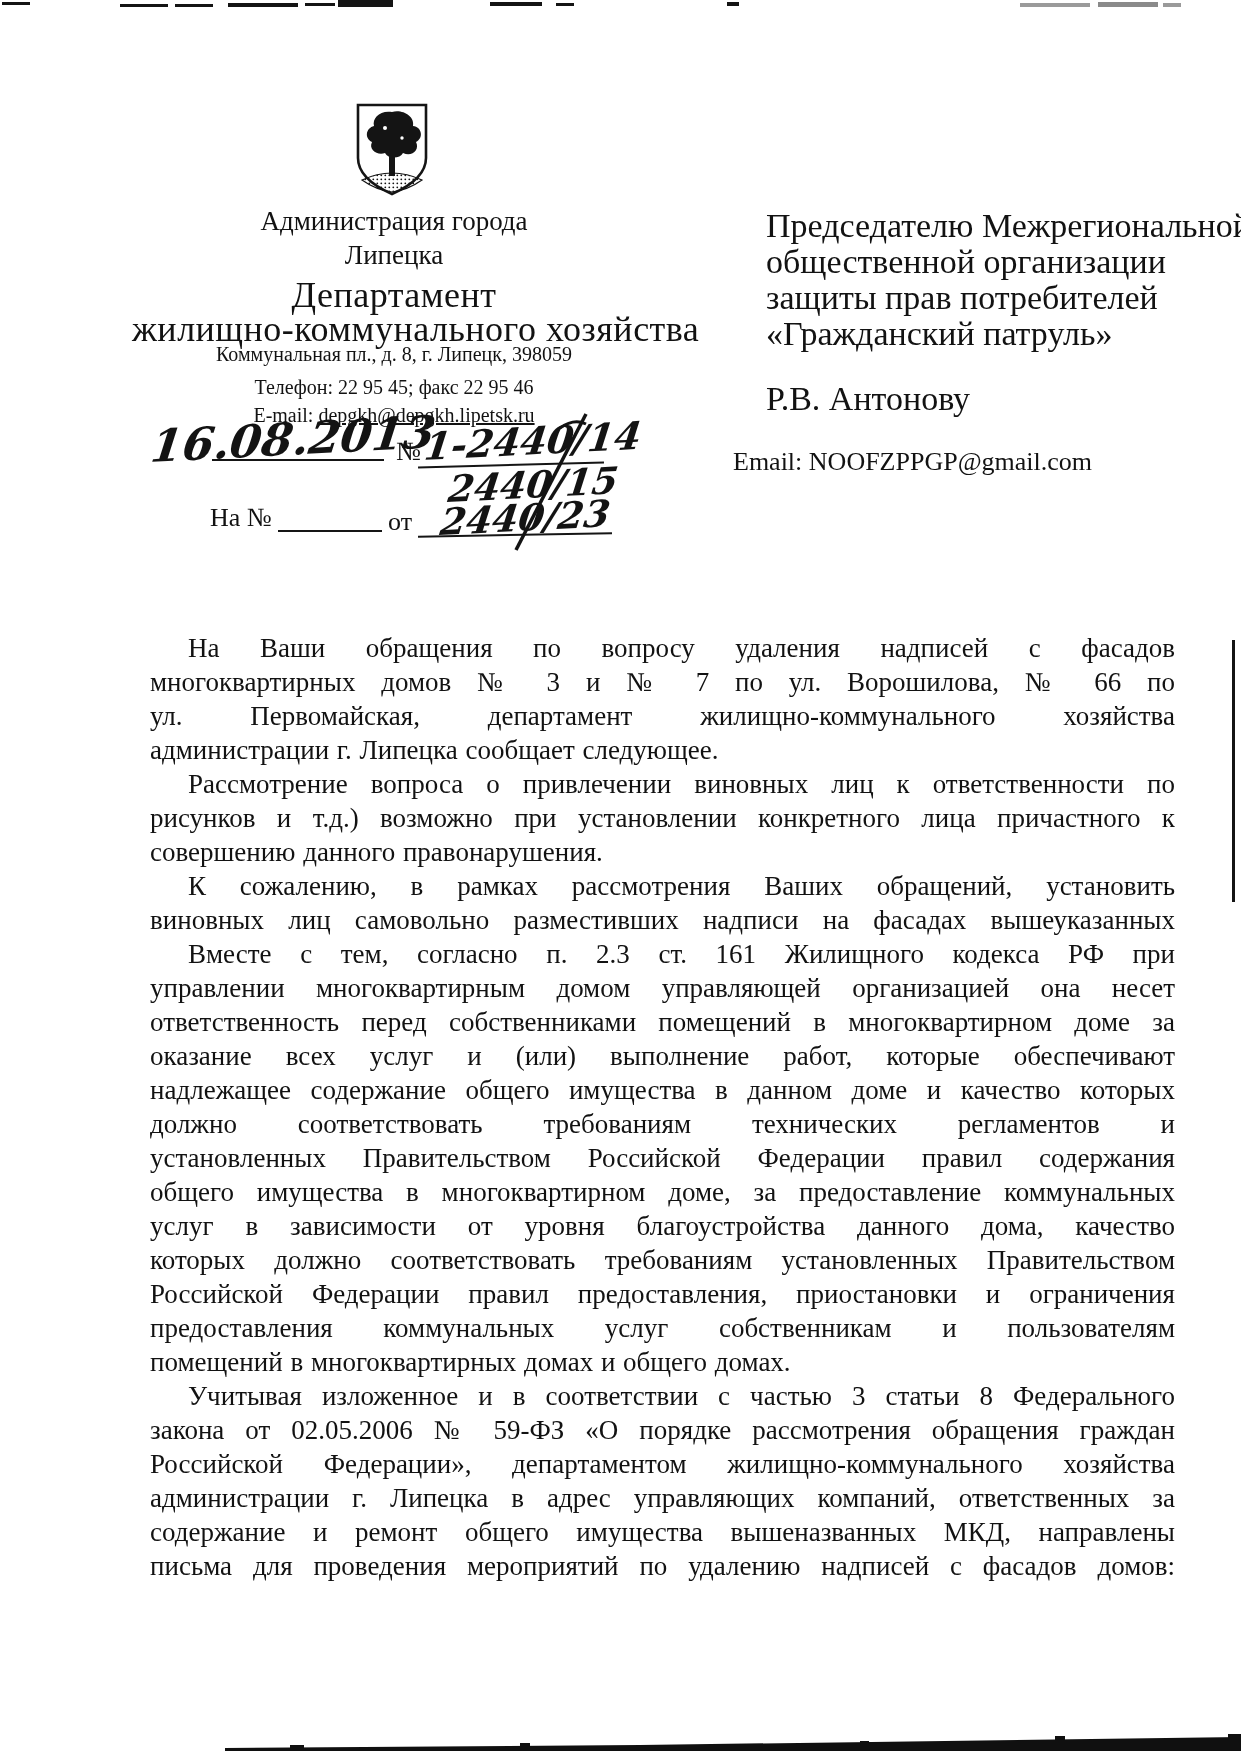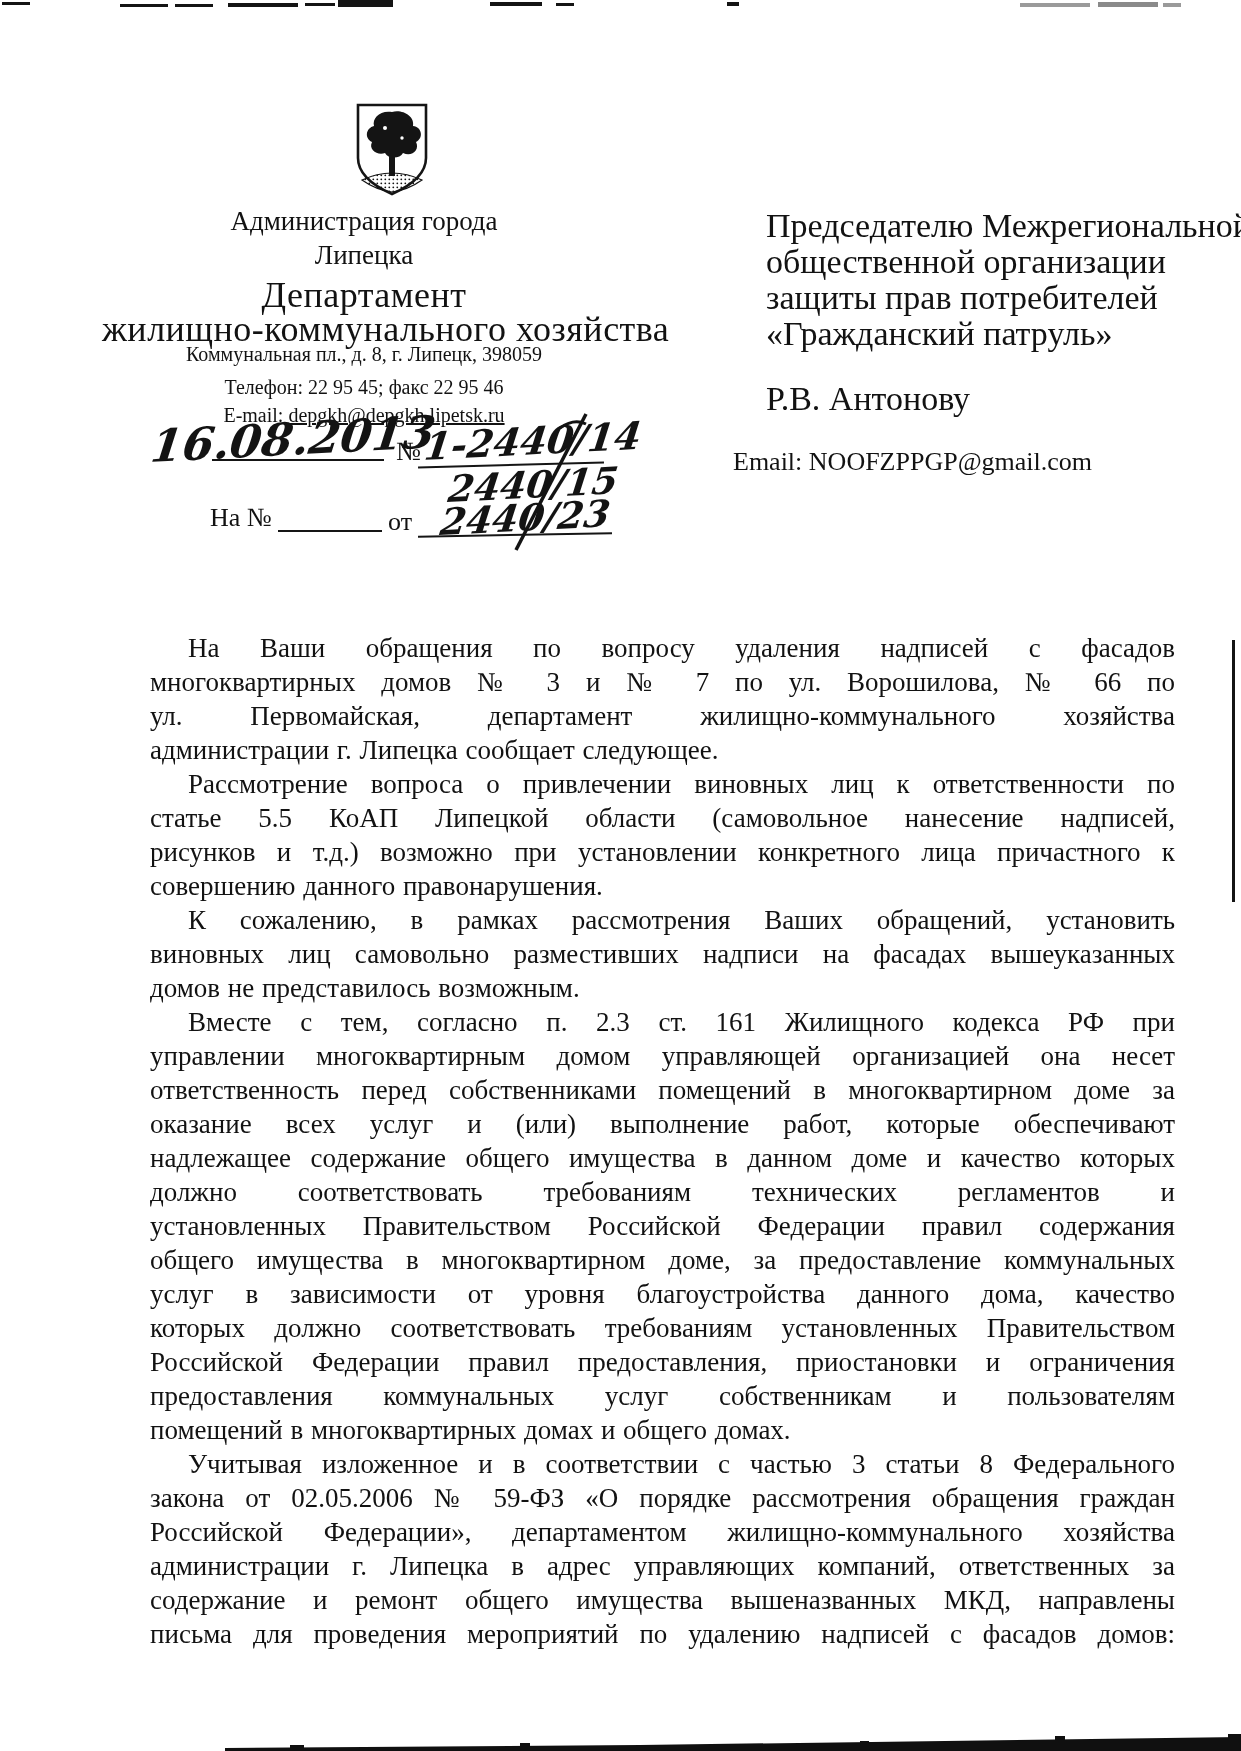--- a/index.html
+++ b/index.html
@@ -7,21 +7,21 @@
     position:relative;
     width:1241px;height:1751px;
     background:#ffffff;
     margin:0 auto;
     overflow:hidden;
     font-family:"Liberation Serif", serif;
     color:#121212;
   }
   .abs{position:absolute;}
   
-  .lh{position:absolute;left:102px;width:524px;text-align:center;white-space:nowrap;}
+  .lh{position:absolute;left:132px;width:524px;text-align:center;white-space:nowrap;}
   .lh-line{font-size:27px;}
   .lh-bold{font-size:36px;font-weight:normal;letter-spacing:0.5px;}
   .lh-small{font-size:20px;}
   .u{text-decoration:underline;}
   
   .rc{position:absolute;left:766px;width:460px;font-size:34px;line-height:36px;white-space:nowrap;}
   
   .printed{position:absolute;font-size:26px;white-space:nowrap;}
   .hw{
     position:absolute;
@@ -125,26 +125,24 @@
     <line x1="586" y1="414" x2="516" y2="550" stroke="#131313" stroke-width="3.5"></line>
     <path d="M560,428 q14,-10 26,-4" stroke="#131313" stroke-width="3" fill="none"></path>
   </svg>
 
   <div class="body-text">
       <div class="bl first">На Ваши обращения по вопросу удаления надписей с фасадов</div>
       <div class="bl">многоквартирных домов № 3 и № 7 по ул. Ворошилова, № 66 по</div>
       <div class="bl">ул. Первомайская, департамент жилищно-коммунального хозяйства</div>
       <div class="bl lastline">администрации г. Липецка сообщает следующее.</div>
       <div class="bl first">Рассмотрение вопроса о привлечении виновных лиц к ответственности по</div>
-      <div class="bl">статье 5.5 КоАП Липецкой области (самовольное нанесение надписей,</div>
       <div class="bl">рисунков и т.д.) возможно при установлении конкретного лица причастного к</div>
       <div class="bl lastline">совершению данного правонарушения.</div>
       <div class="bl first">К сожалению, в рамках рассмотрения Ваших обращений, установить</div>
       <div class="bl">виновных лиц самовольно разместивших надписи на фасадах вышеуказанных</div>
-      <div class="bl lastline">домов не представилось возможным.</div>
       <div class="bl first">Вместе с тем, согласно п. 2.3 ст. 161 Жилищного кодекса РФ при</div>
       <div class="bl">управлении многоквартирным домом управляющей организацией она несет</div>
       <div class="bl">ответственность перед собственниками помещений в многоквартирном доме за</div>
       <div class="bl">оказание всех услуг и (или) выполнение работ, которые обеспечивают</div>
       <div class="bl">надлежащее содержание общего имущества в данном доме и качество которых</div>
       <div class="bl">должно соответствовать требованиям технических регламентов и</div>
       <div class="bl">установленных Правительством Российской Федерации правил содержания</div>
       <div class="bl">общего имущества в многоквартирном доме, за предоставление коммунальных</div>
       <div class="bl">услуг в зависимости от уровня благоустройства данного дома, качество</div>
       <div class="bl">которых должно соответствовать требованиям установленных Правительством</div>

